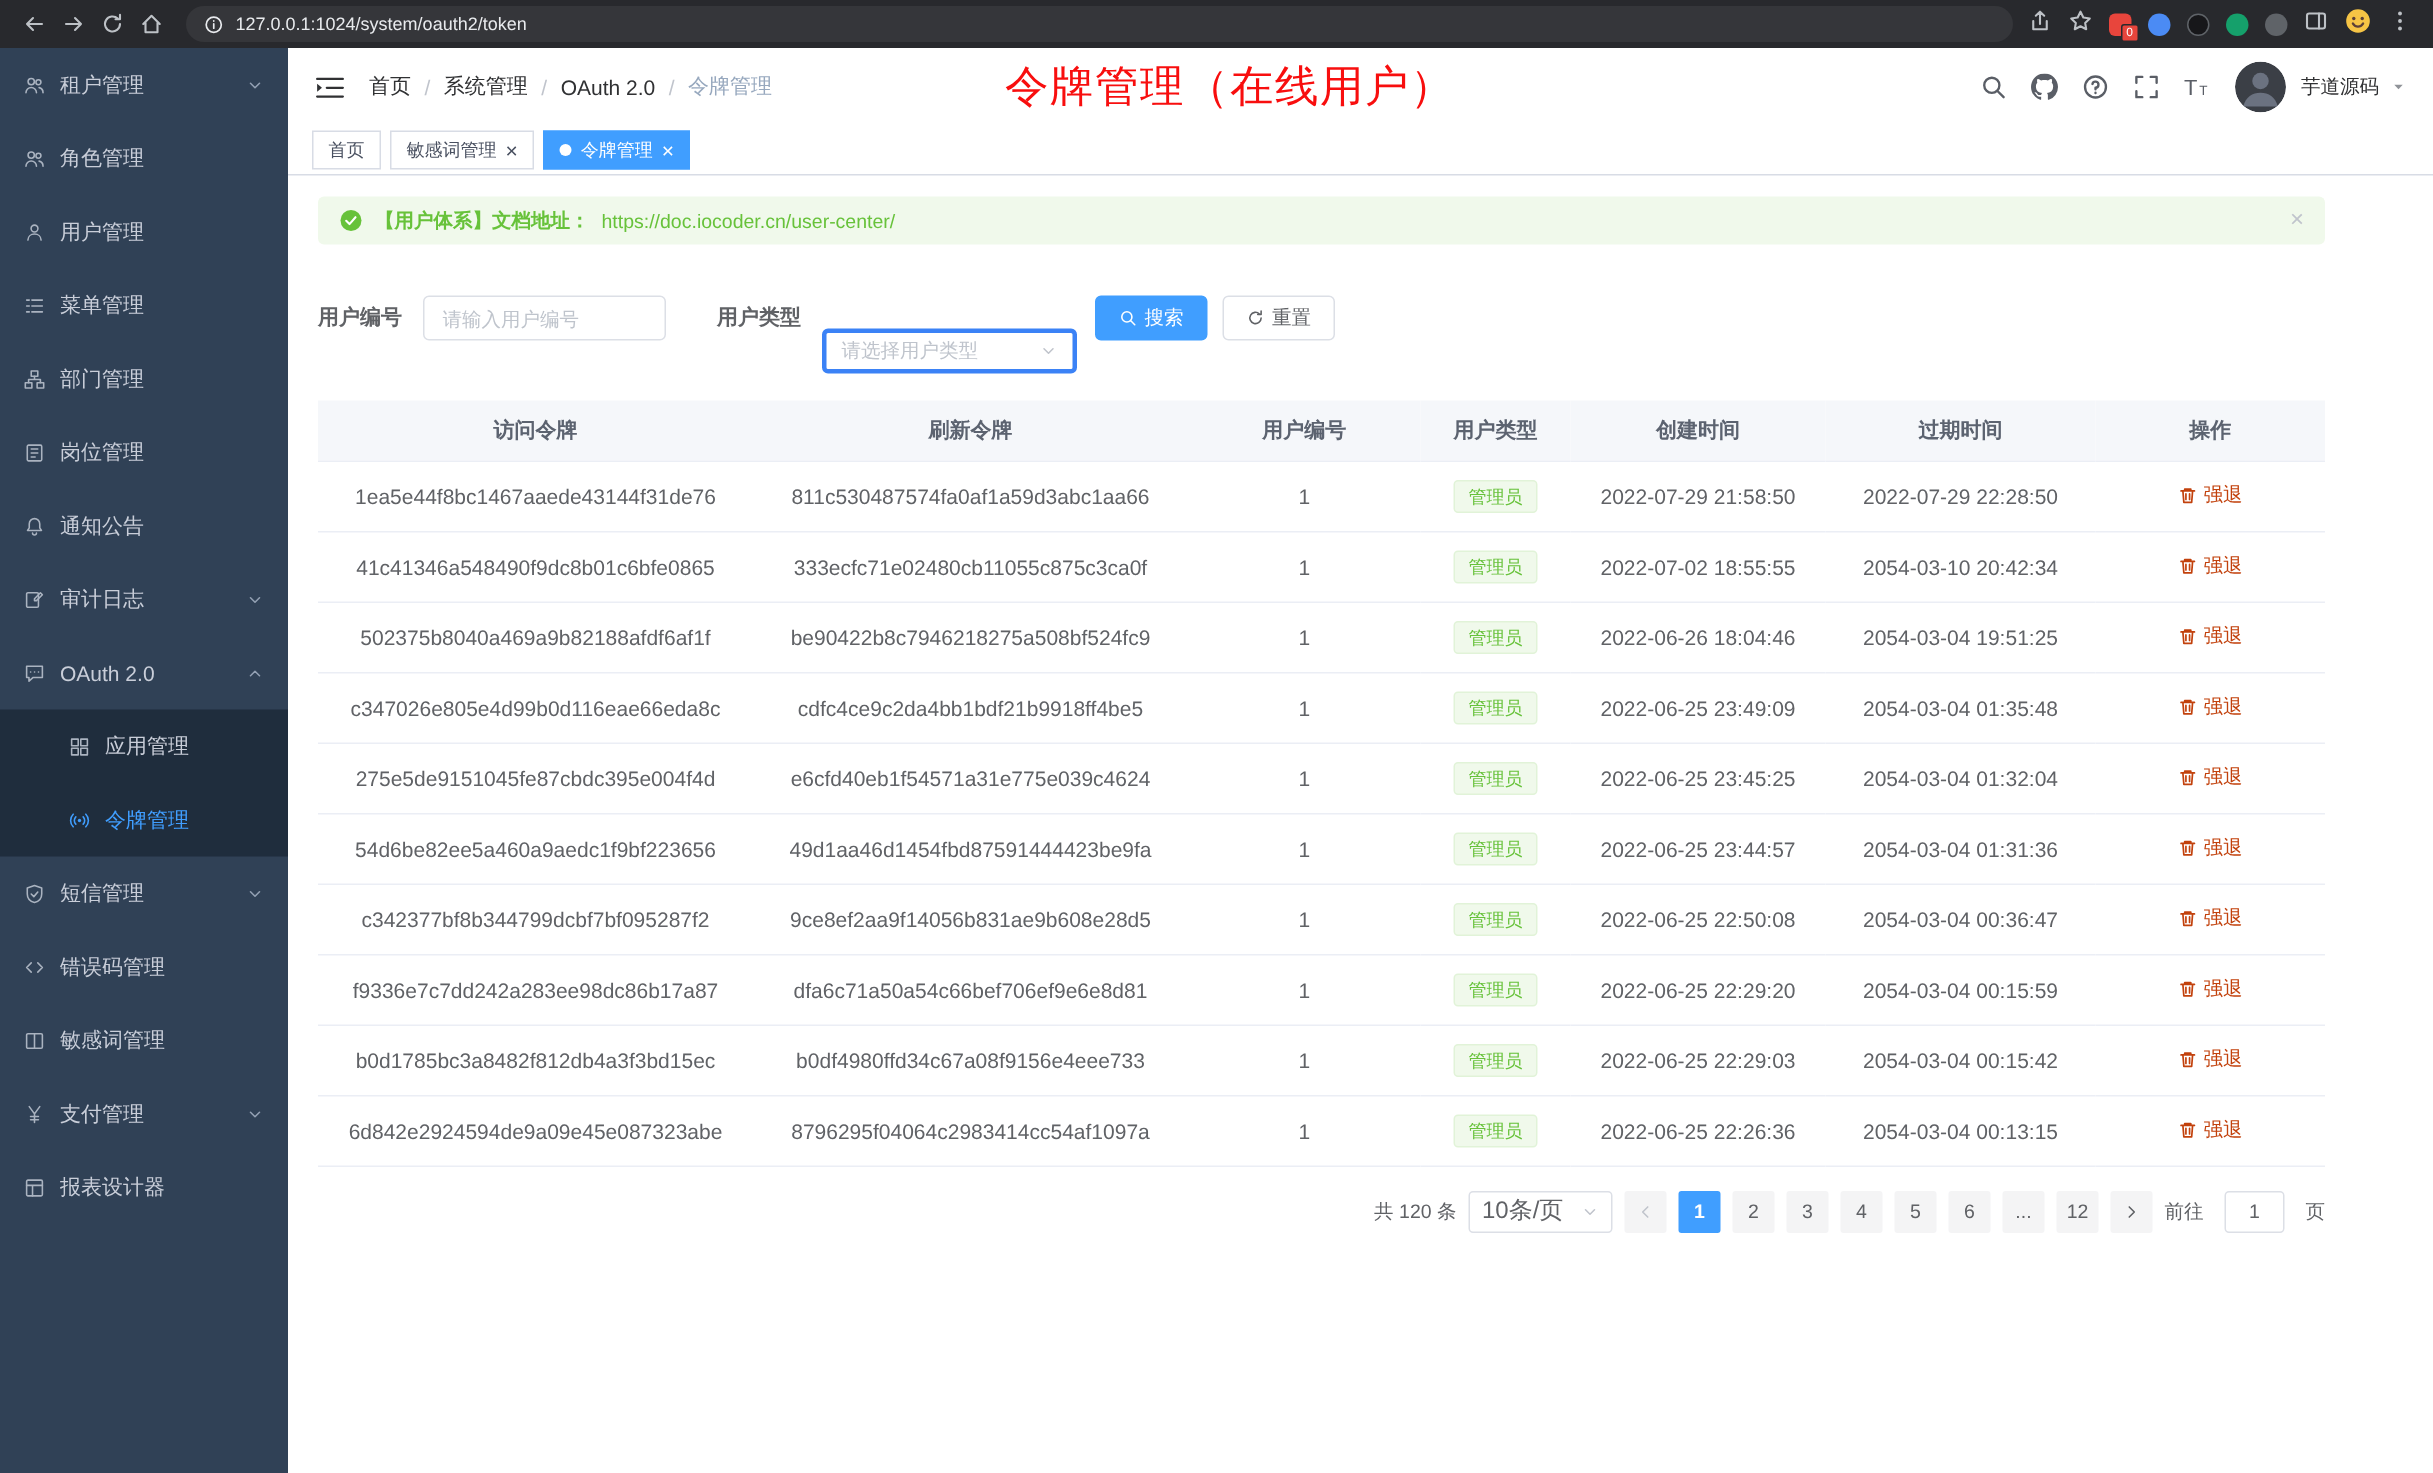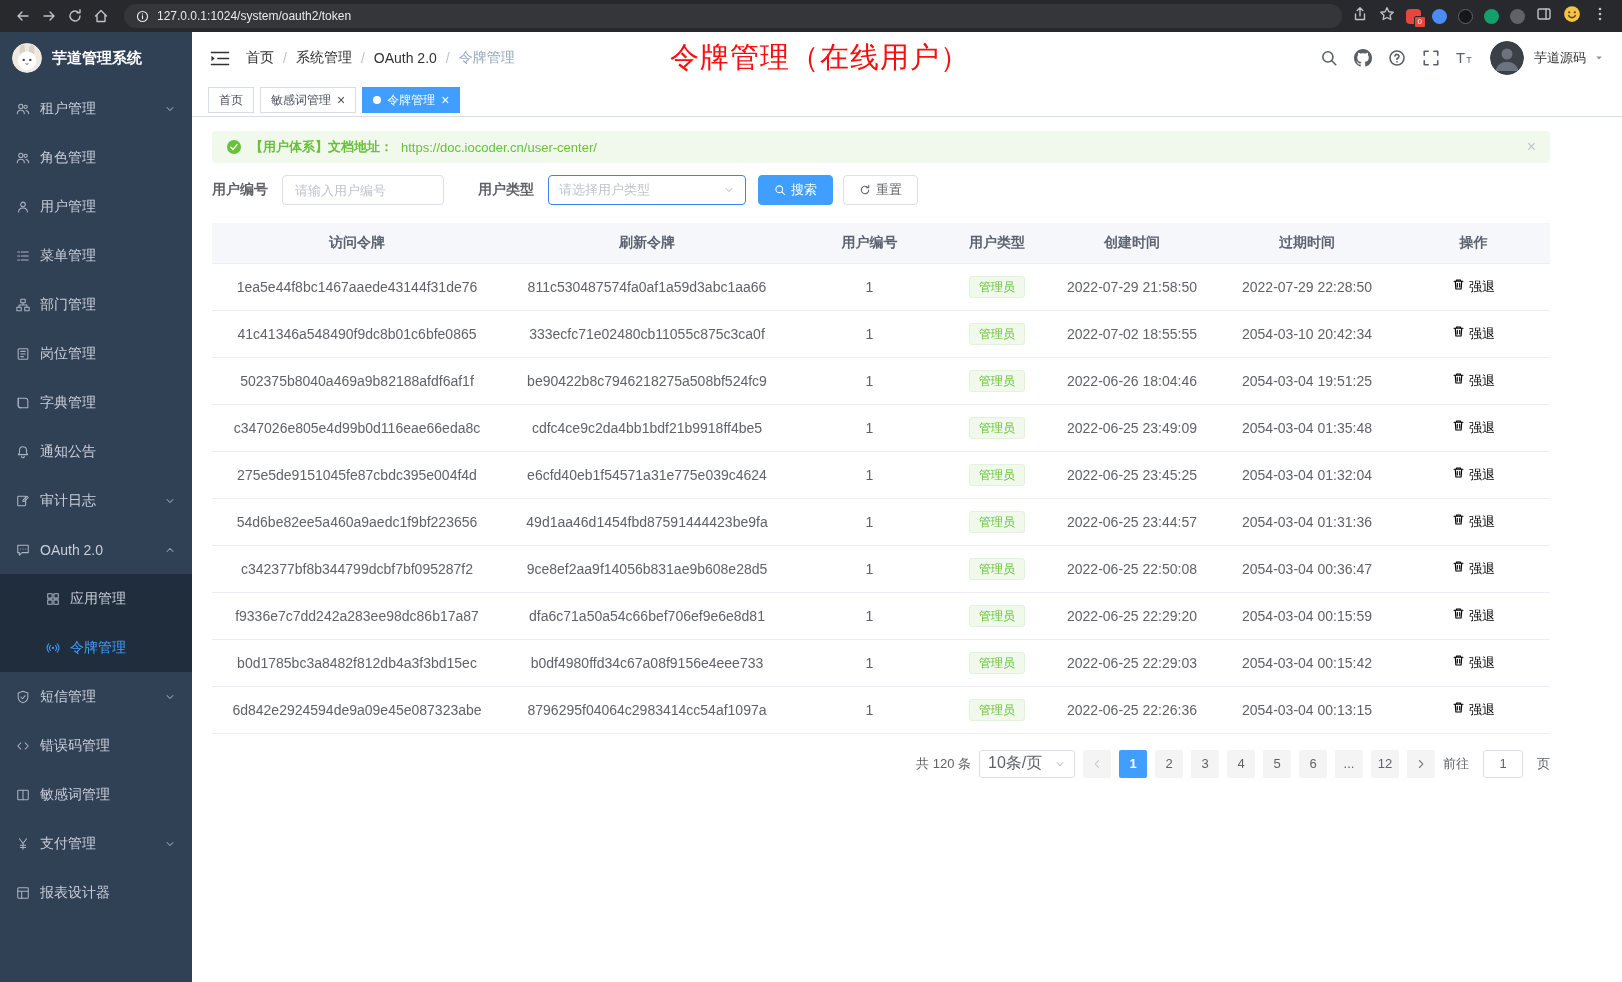--- a/index.html
+++ b/index.html
@@ -67,30 +67,30 @@
   .alert{height:32px;background:#f0f9eb;border-radius:4px;display:flex;align-items:center;gap:8px;padding:0 14px;font-size:13px;color:#67c23a;margin-bottom:12px;}
   .alert-text{font-weight:700;}
   .alert-link{color:#67c23a;text-decoration:none;cursor:pointer;}
   .alert-close{margin-left:auto;color:#c0c4cc;font-size:16px;cursor:pointer;line-height:1;}
 
   .filters{display:flex;align-items:center;margin-bottom:18px;}
   .f-label{font-size:14px;font-weight:700;color:#606266;margin-right:14px;white-space:nowrap;}
   .ml32{margin-left:34px;}
   .f-input{width:162px;height:30px;border:1px solid #dcdfe6;border-radius:4px;padding:0 12px;font-size:13px;color:#606266;outline:none;font-family:inherit;}
   .f-input::placeholder{color:#bfc4cc;}
-  .f-select{width:198px;height:30px;border:1px solid #3b82f6;border-radius:4px;display:flex;align-items:center;justify-content:space-between;padding:0 10px;font-size:13px;color:#bfc4cc;cursor:pointer;}
+  .f-select{width:170px;height:30px;border:3px solid #3b82f6;border-radius:4px;display:flex;align-items:center;justify-content:space-between;padding:0 10px;font-size:13px;color:#bfc4cc;cursor:pointer;margin-top:44px;}
   .muted{color:#c0c4cc;}
   .btn{height:30px;display:inline-flex;align-items:center;gap:5px;padding:0 15px;border:1px solid #dcdfe6;border-radius:4px;background:#fff;font-size:13px;color:#606266;cursor:pointer;font-family:Liberation Sans, sans-serif;margin-left:10px;white-space:nowrap;}
   .btn-primary{background:#409eff;border-color:#409eff;color:#fff;margin-left:12px;}
 
   table{width:100%;border-collapse:collapse;table-layout:fixed;}
   th{height:40px;background:#f5f7fa;font-size:14px;font-weight:700;color:#5c6370;border-bottom:1px solid #ebeef5;text-align:center;}
   td{height:47px;text-align:center;font-size:14px;color:#606266;border-bottom:1px solid #ebeef5;overflow:hidden;white-space:nowrap;}
   .tag-green{display:inline-block;background:#f0f9eb;border:1px solid #e1f3d8;color:#67c23a;font-size:12px;line-height:20px;padding:0 9px;border-radius:3px;}
-  .link-op{color:#000000;font-size:13px;display:inline-flex;gap:4px;cursor:pointer;}
+  .link-op{color:#c2410c;font-size:13px;display:inline-flex;align-items:center;gap:4px;cursor:pointer;}
 
   .pagination{margin-top:16px;display:flex;align-items:center;justify-content:flex-end;gap:8px;font-size:13px;color:#606266;}
   .pg-size{width:96px;height:28px;border:1px solid #dcdfe6;border-radius:3px;display:flex;align-items:center;justify-content:space-between;padding:0 8px;font-size:16px;color:#606266;cursor:pointer;}
   .pages{display:flex;gap:8px;}
   .page-btn{min-width:28px;height:28px;border:none;border-radius:2px;background:#f4f4f5;color:#606266;font-size:13px;display:flex;align-items:center;justify-content:center;cursor:pointer;font-family:inherit;padding:0 4px;}
   .page-btn.active{background:#409eff;color:#fff;font-weight:700;}
   .page-btn.disabled{color:#c0c4cc;}
   .pg-goto{white-space:nowrap;}
   .pg-goto-input{width:40px;height:28px;border:1px solid #dcdfe6;border-radius:3px;text-align:center;font-size:13px;color:#606266;outline:none;font-family:inherit;margin:0 6px;}
 </style>
@@ -173,34 +173,20 @@
             <circle cx="8" cy="8" r="1.3" fill="currentColor" stroke="none"></circle>
             <circle cx="8" cy="13" r="1.3" fill="currentColor" stroke="none"></circle>
           </svg>
         </span></span>
   </div>
 </div>
 
 <div class="app">
 
   <aside class="sidebar">
-    <div class="logo">
-      <span class="logo-avatar">
-        <svg viewBox="0 0 32 32">
-            <circle cx="16" cy="16" r="16" fill="#efe9df"></circle>
-            <ellipse cx="11" cy="8" rx="3" ry="6.5" fill="#d9d2c7"></ellipse>
-            <ellipse cx="21" cy="8" rx="3" ry="6.5" fill="#d9d2c7"></ellipse>
-            <circle cx="16" cy="19" r="10" fill="#fff"></circle>
-            <circle cx="12.5" cy="18" r="1.3" fill="#4a4a4a"></circle>
-            <circle cx="19.5" cy="18" r="1.3" fill="#4a4a4a"></circle>
-            <path d="M14.5 22c1 .8 2 .8 3 0" stroke="#4a4a4a" fill="none" stroke-width="1"></path>
-          </svg>
-      </span>
-      <span class="logo-title">芋道管理系统</span>
-    </div>
     <nav class="menu" id="menu">
         <div class="menu-item">
           <span class="ic mi-ic">
             <svg viewBox="0 0 16 16">
               <circle cx="5.5" cy="5" r="2.4"></circle>
               <path d="M1.5 13.5c0-2.2 1.8-4 4-4s4 1.8 4 4"></path>
               <circle cx="11" cy="5.5" r="1.9"></circle>
               <path d="M11.5 9.6c1.7.3 3 1.9 3 3.9"></path>
             </svg>
           </span>
@@ -251,29 +237,20 @@
           <span class="mi-label">部门管理</span>
         </div>
         <div class="menu-item">
           <span class="ic mi-ic">
             <svg viewBox="0 0 16 16">
               <rect x="2.5" y="2" width="11" height="12" rx="1"></rect>
               <path d="M5.5 5h5M5.5 8h5M5.5 11h3"></path>
             </svg>
           </span>
           <span class="mi-label">岗位管理</span>
-        </div>
-        <div class="menu-item">
-          <span class="ic mi-ic">
-            <svg viewBox="0 0 16 16">
-              <path d="M2.5 2.5h8a3 3 0 0 1 3 3v8h-8a3 3 0 0 1-3-3z"></path>
-              <path d="M2.5 2.5v8a3 3 0 0 0 3 3"></path>
-            </svg>
-          </span>
-          <span class="mi-label">字典管理</span>
         </div>
         <div class="menu-item">
           <span class="ic mi-ic">
             <svg viewBox="0 0 16 16">
               <path d="M8 2a4 4 0 0 1 4 4v3l1.3 2H2.7L4 9V6a4 4 0 0 1 4-4zM6.5 13a1.5 1.5 0 0 0 3 0"></path>
             </svg>
           </span>
           <span class="mi-label">通知公告</span>
         </div>
         <div class="menu-item">

